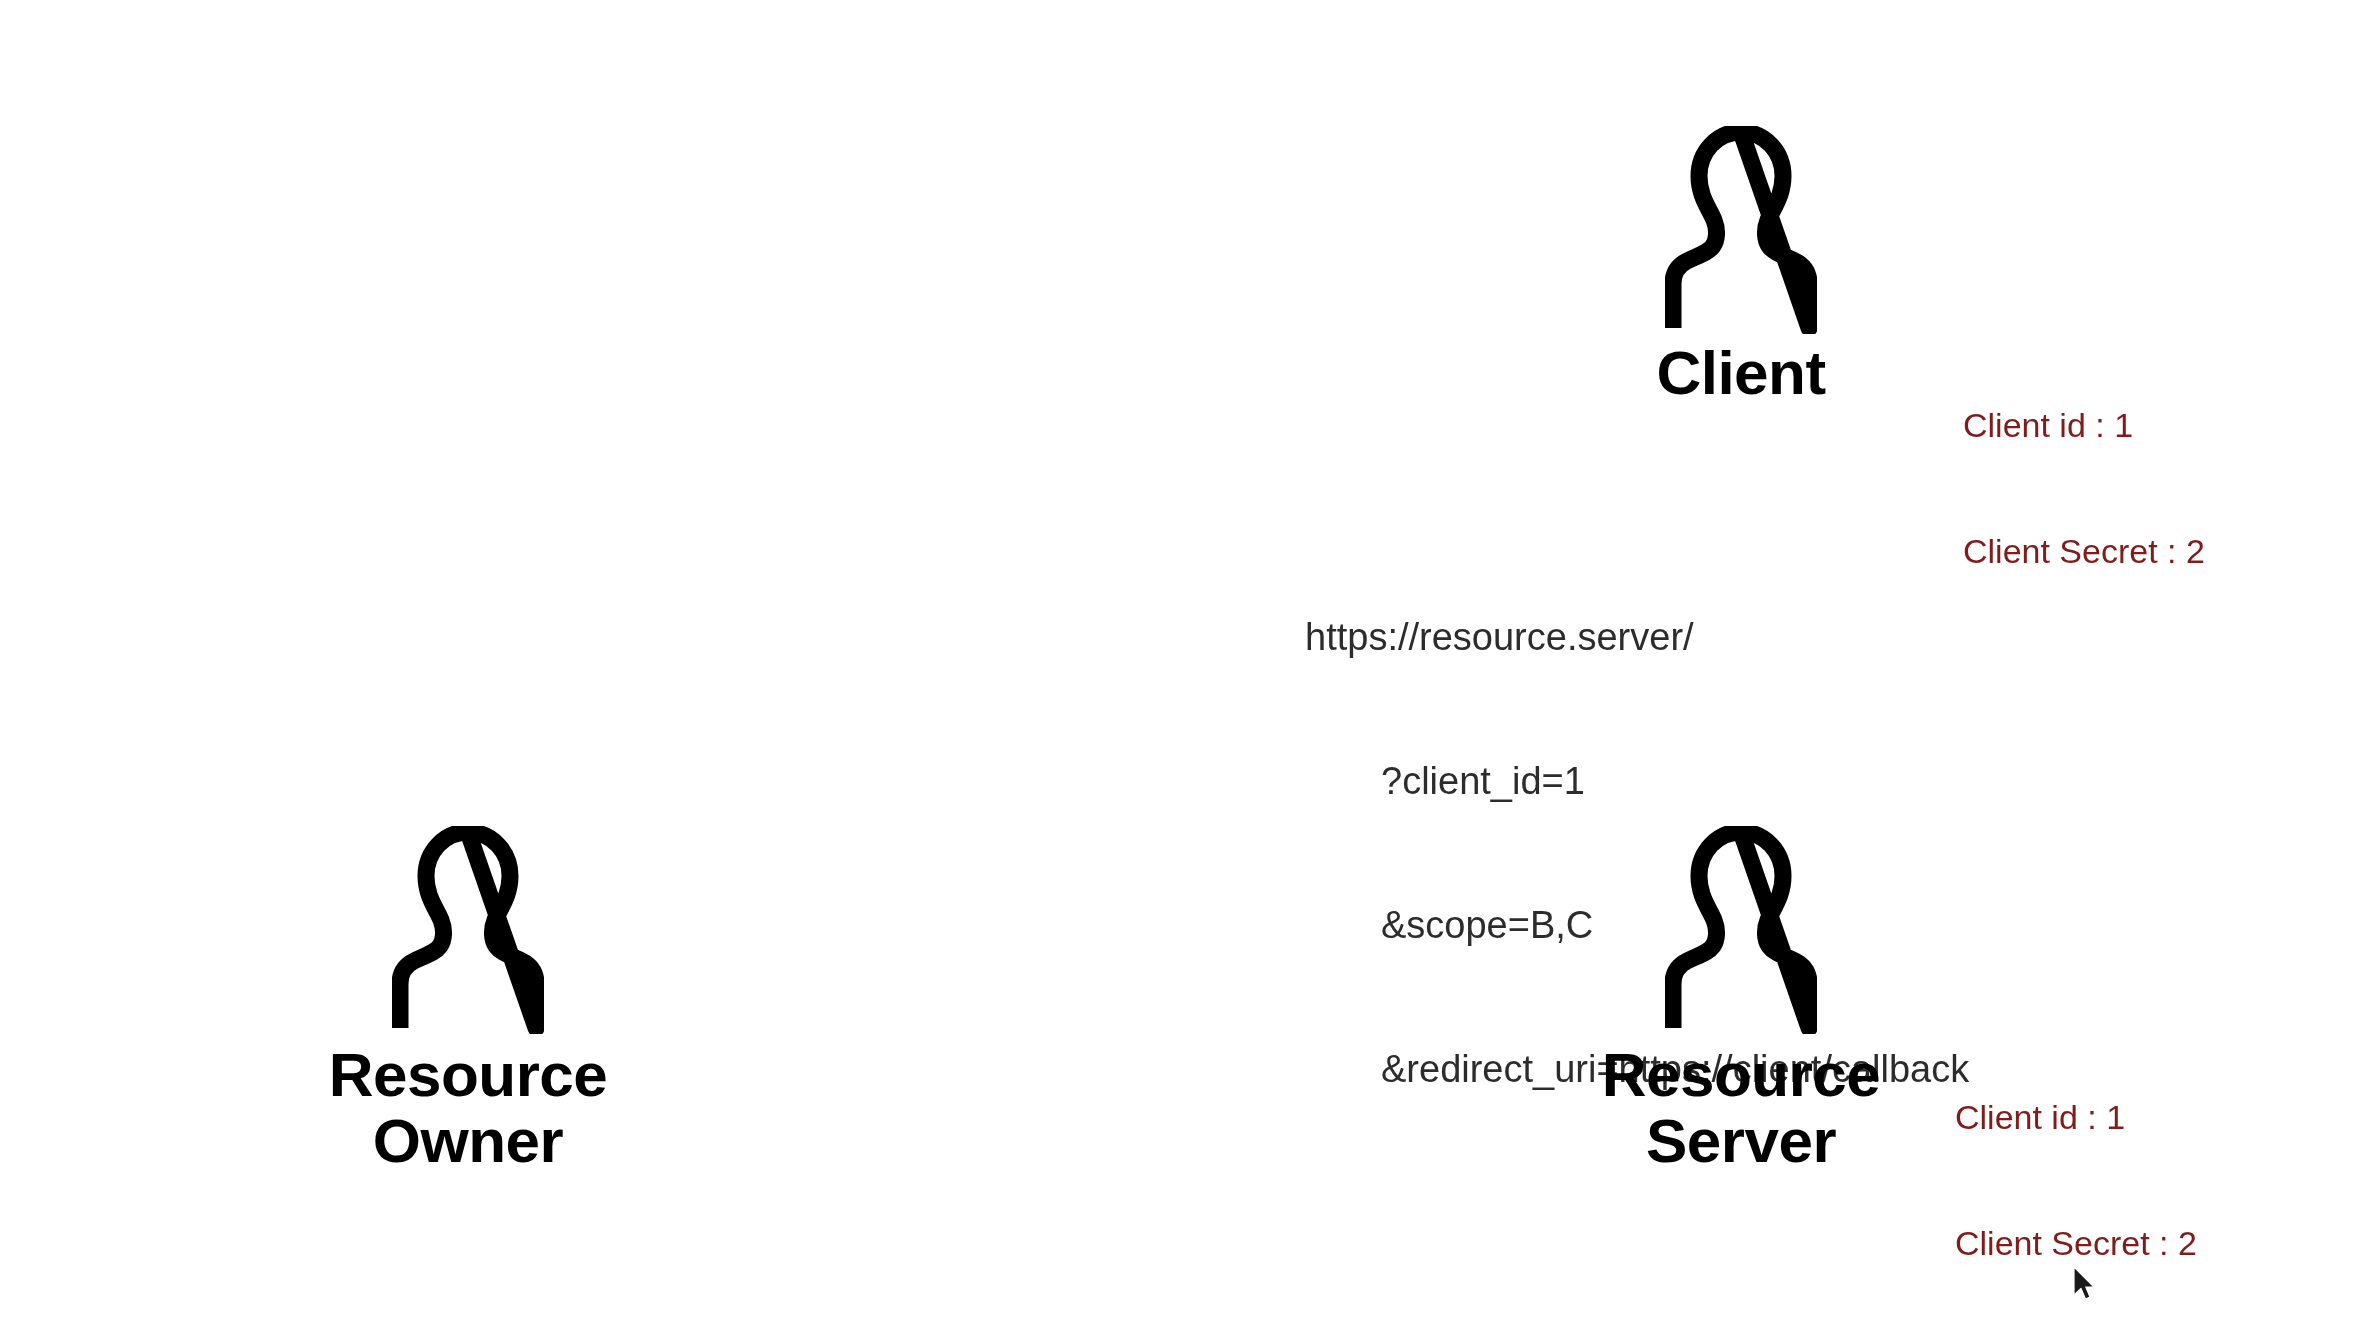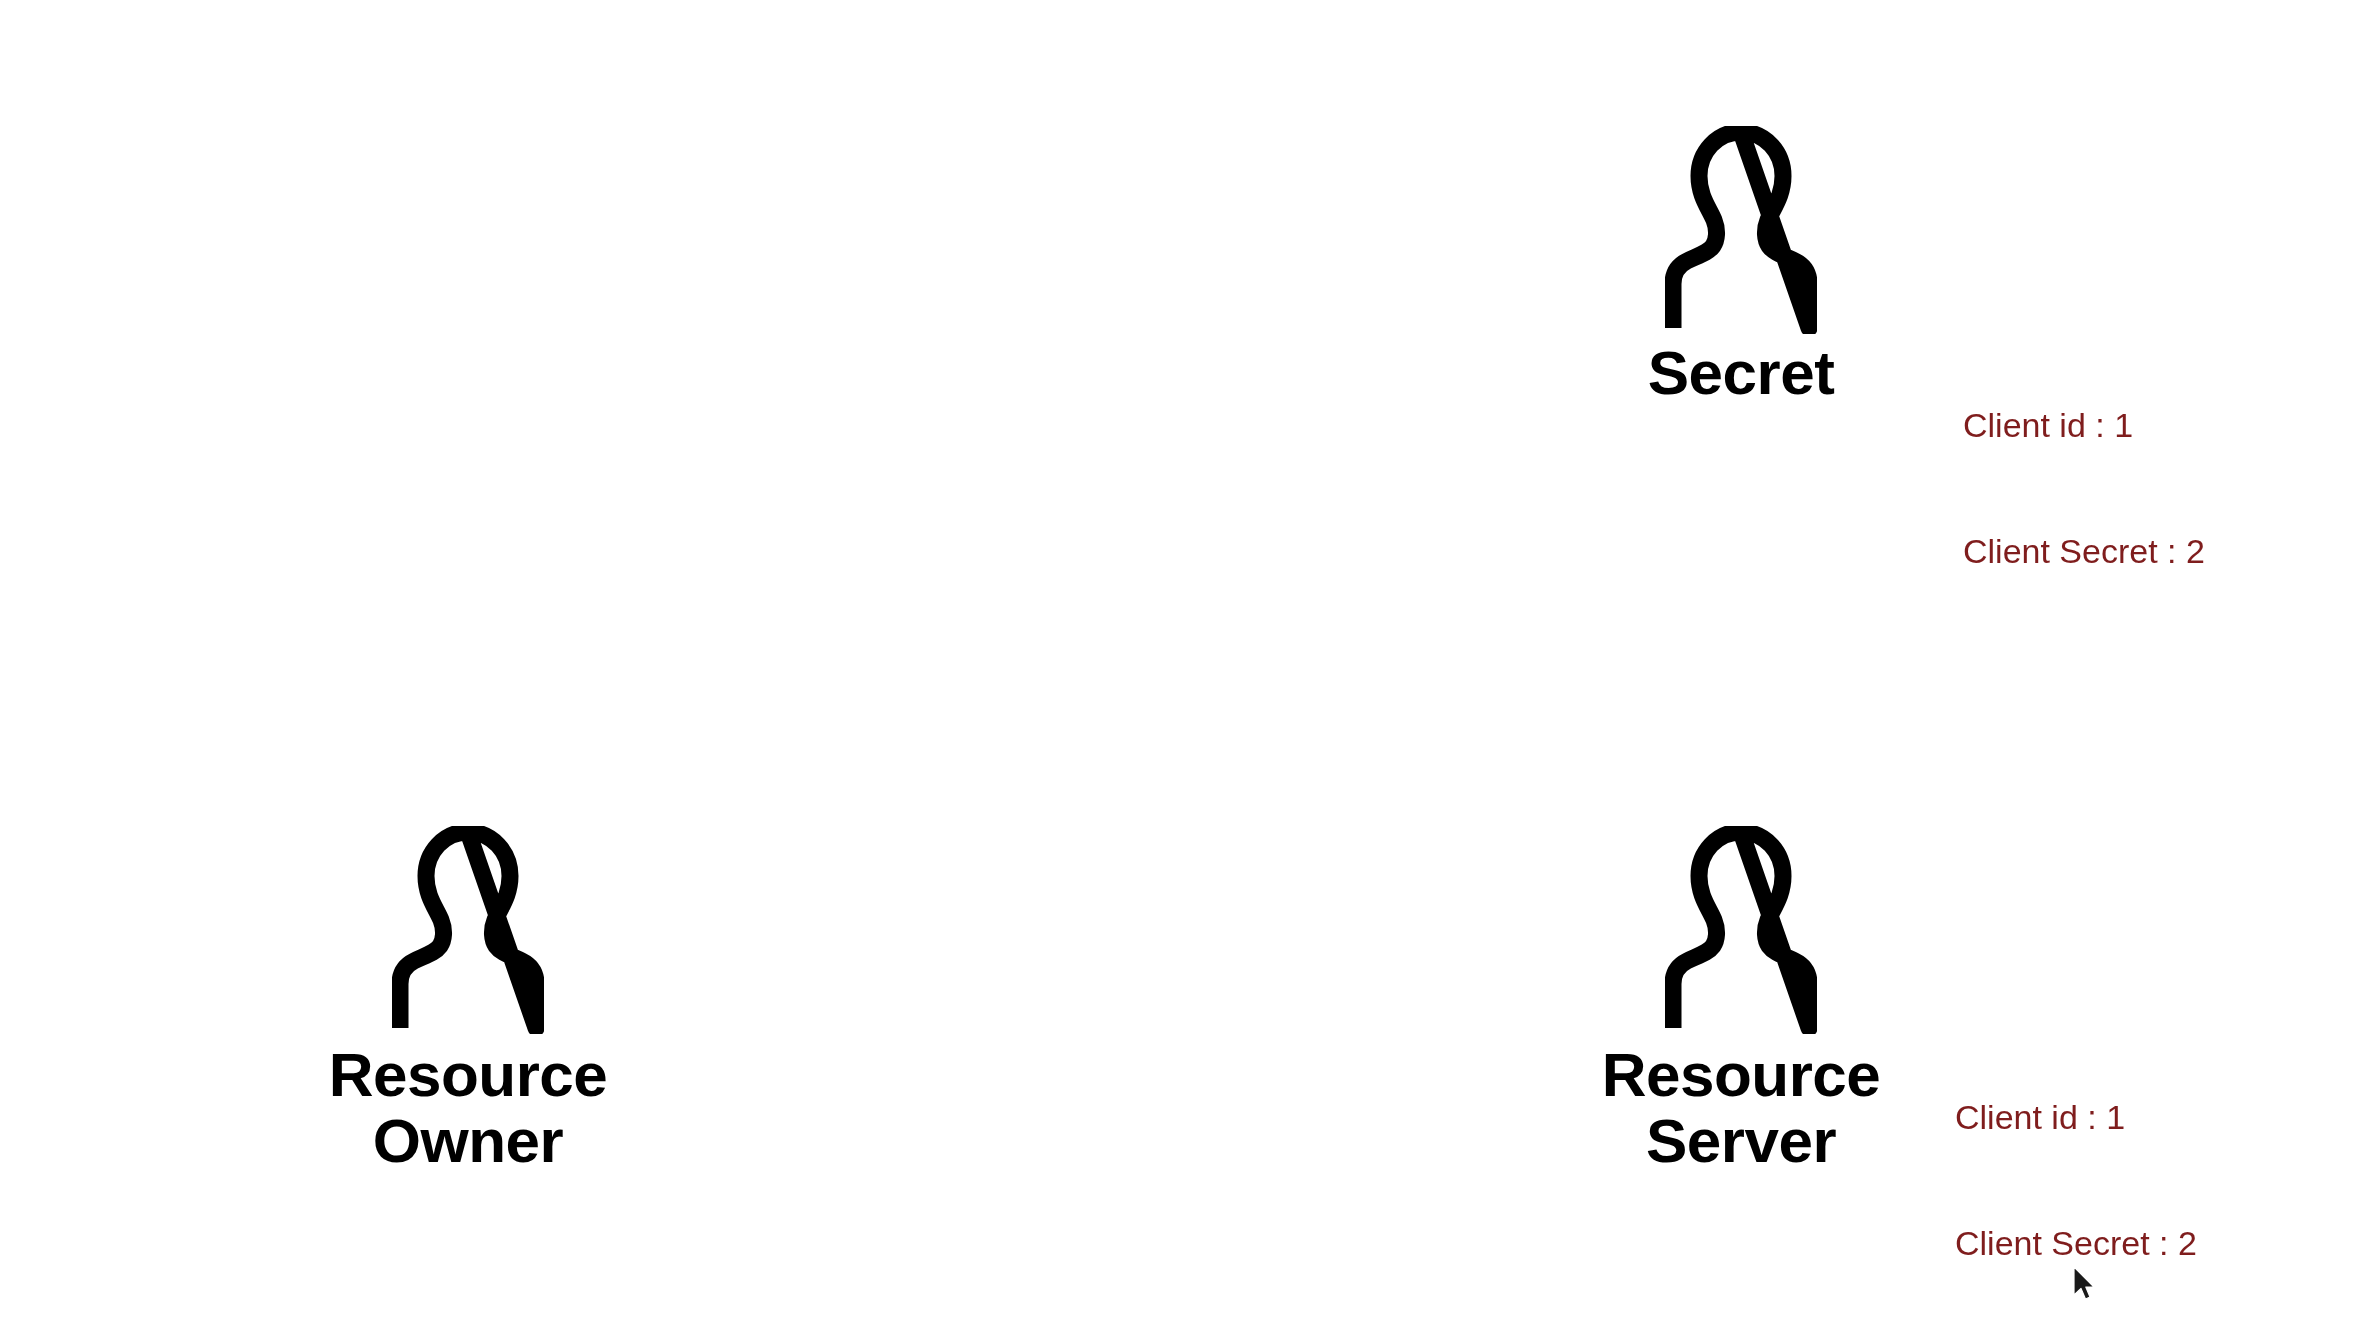--- a/index.html
+++ b/index.html
@@ -162,28 +162,34 @@
                  L 8 202
                  M 144 202
                  L 144 158
                  C 144 148, 140 140, 130 135
                  C 120 130, 109 127, 104 120
                  C 100 114, 99 104, 103 94
                  C 108 82, 118 70, 118 50
                  C 118 26, 100 6, 76 6 Z" fill="none" stroke="#000000" stroke-width="17" stroke-linecap="butt" stroke-linejoin="round"></path>
       </svg>
     </div>
-    <div class="actor-caption">Secret</div>
+    <div class="actor-caption">Client</div>
   </div>
 
   <div class="detail-block" id="client-credentials">
     <span class="detail-line">Client id : 1</span>
     <span class="detail-line">Client Secret : 2</span>
   </div>
 
+  <div id="auth-request-url">
+    <span class="url-line">https://resource.server/</span>
+    <span class="url-line indent">?client_id=1</span>
+    <span class="url-line indent">&amp;scope=B,C</span>
+    <span class="url-line indent">&amp;redirect_uri=https://client/callback</span>
+  </div>
 
   <div class="actor" id="actor-resource-owner">
     <div class="actor-icon">
       <svg width="152" height="208" viewBox="0 0 152 208" aria-hidden="true">
         <path d="M76 6
                  C 52 6, 34 26, 34 50
                  C 34 70, 44 82, 49 94
                  C 53 104, 52 114, 48 120
                  C 43 127, 32 130, 22 135
                  C 12 140, 8 148, 8 158

